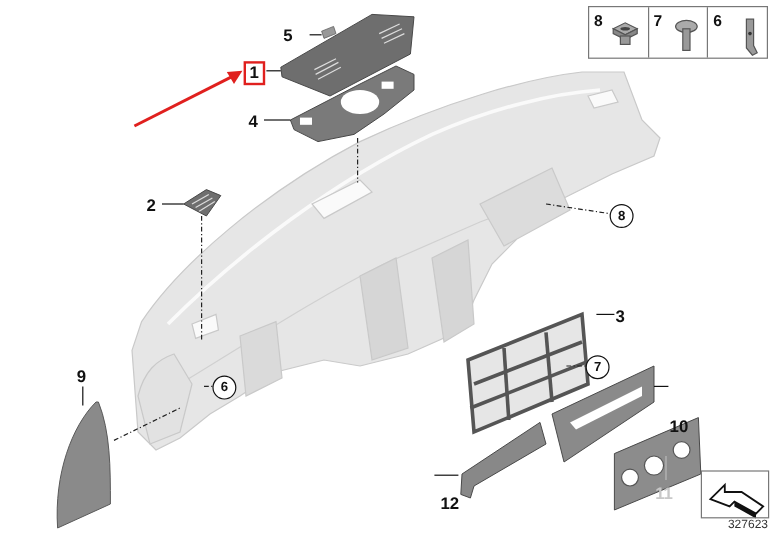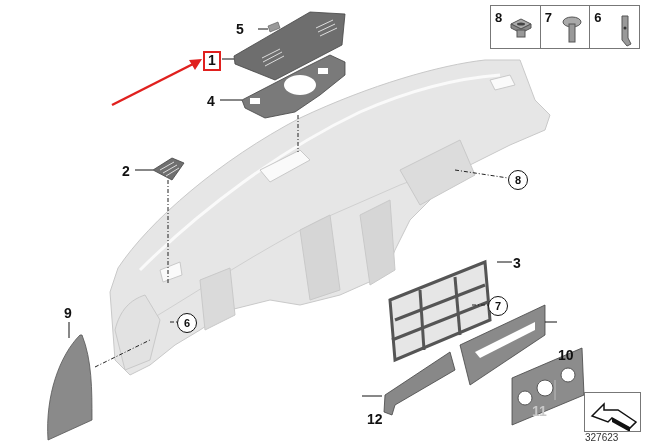--- a/index.html
+++ b/index.html
@@ -8,21 +8,21 @@
   .label { position:absolute; font-weight:bold; font-size:14px; color:#111; line-height:1; }
   .label.faded { color:#c8c8c8; }
   .circ { position:absolute; width:18px; height:18px; border:1.5px solid #111; border-radius:50%; font-size:11px; font-weight:bold; text-align:center; line-height:18px; color:#111; background:#fff; }
   .hl { position:absolute; border:2.5px solid #e0201e; width:14px; height:16px; }
   .legend { position:absolute; left:490px; top:5px; width:148px; height:42px; border:1px solid #777; display:flex; }
   .legend-cell { flex:1; border-right:1px solid #777; position:relative; }
   .legend-cell:last-child { border-right:none; }
   .legend-num { position:absolute; left:4px; top:4px; font-weight:bold; font-size:13px; color:#111; }
   .legend-icon { position:absolute; right:6px; top:8px; }
   .orient { position:absolute; left:584px; top:392px; width:55px; height:38px; border:1px solid #777; }
-  .diagram-id { position:absolute; left:585px; top:432px; font-size:10px; color:#333; width:55px; text-align:left; }
+  .diagram-id { position:absolute; left:585px; top:432px; font-size:10px; color:#333; width:55px; text-align:right; }
 </style>
 </head>
 <body>
 
 <svg class="canvas" viewBox="0 0 653 447" xmlns="http://www.w3.org/2000/svg">
 
   <g fill="#e6e6e6" stroke="#c9c9c9" stroke-width="1">
     <path d="M110,292 L118,268 C150,220 220,160 300,118 C370,85 440,65 485,60 L520,60 L535,100 L550,115 L545,130 L510,145 L470,165 L445,175 L430,200 L410,220 L395,250 L385,275 L340,295 L300,305 L270,300 L230,310 L200,330 L175,345 L150,365 L130,375 L115,360 Z"></path>
     <path d="M150,320 C200,290 260,250 320,220 L400,185 L440,170" fill="none" stroke="#d0d0d0"></path>
     <path d="M140,270 C200,210 280,150 360,112 C410,90 460,78 500,75" fill="none" stroke="#fafafa" stroke-width="3"></path>
@@ -123,21 +123,21 @@
 <div class="label" style="left:208px;top:53px;">1</div>
 <div class="label" style="left:122px;top:164px;">2</div>
 <div class="label" style="left:513px;top:256px;">3</div>
 <div class="label" style="left:207px;top:94px;">4</div>
 <div class="label" style="left:236px;top:22px;">5</div>
 <div class="circ" style="left:177px;top:313px;">6</div>
 <div class="circ" style="left:488px;top:296px;">7</div>
 <div class="circ" style="left:508px;top:170px;">8</div>
 <div class="label" style="left:64px;top:306px;">9</div>
 <div class="label" style="left:558px;top:316px;margin-top:32px;">10</div>
-<div class="label faded" style="left:532px;top:404px;">11</div>
+<div class="label faded" style="left:546px;top:404px;">11</div>
 <div class="label" style="left:344px;top:412px;margin-left:23px;">12</div>
 
 <div class="legend">
   <div class="legend-cell">
     <span class="legend-num">8</span>
     <svg class="legend-icon" width="26" height="26" viewBox="0 0 26 26">
       <path d="M3,10 L13,5 L23,10 L13,15 Z" fill="#aaa" stroke="#555"></path>
       <path d="M3,10 L3,14 L13,19 L23,14 L23,10 L13,15 Z" fill="#888" stroke="#555"></path>
       <rect x="9" y="16" width="8" height="7" fill="#999" stroke="#555"></rect>
       <ellipse cx="13" cy="10" rx="4" ry="1.5" fill="#444"></ellipse>

